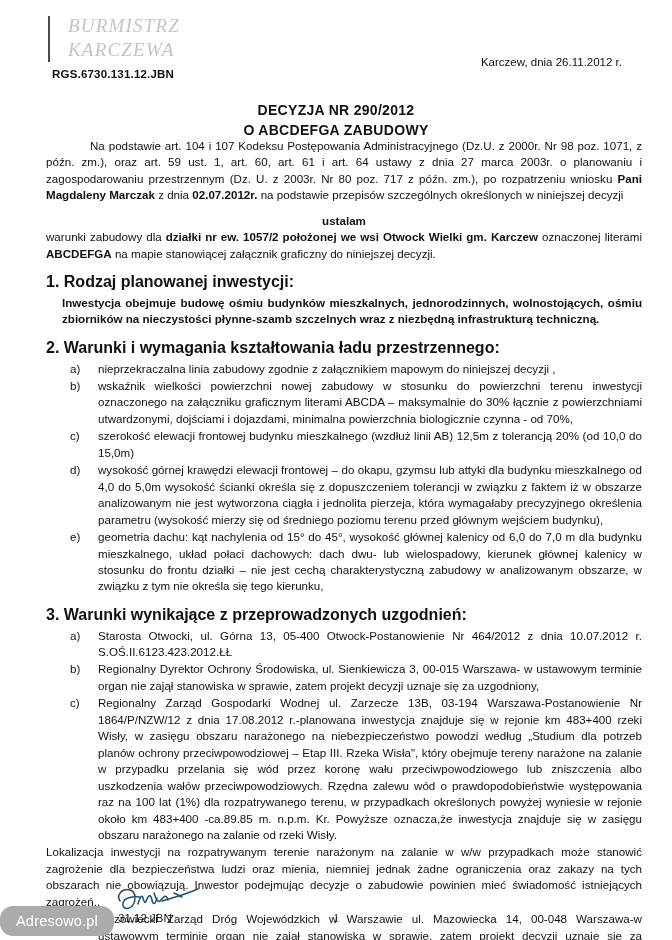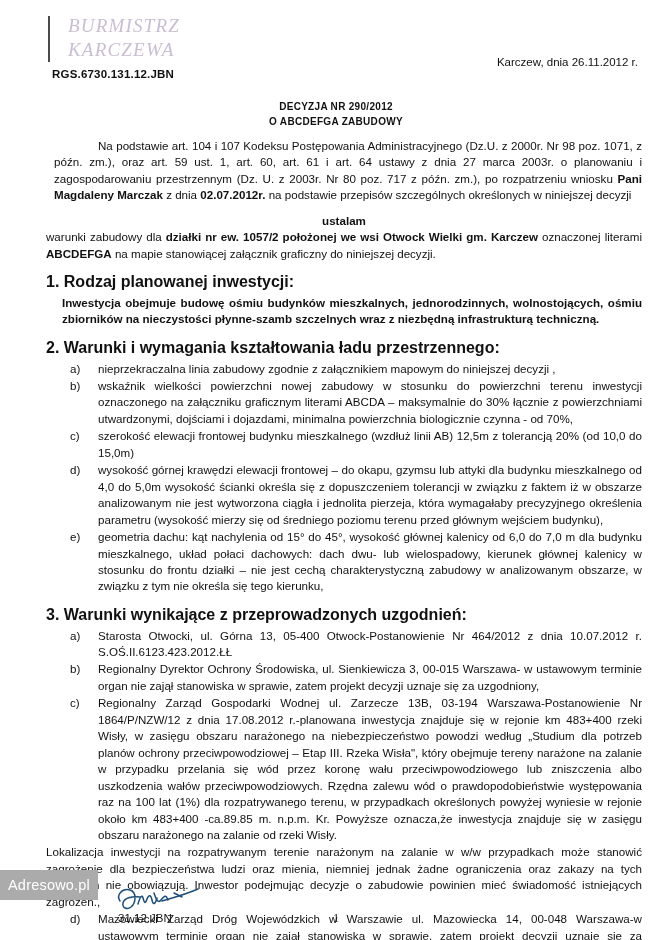--- a/index.html
+++ b/index.html
@@ -45,49 +45,49 @@
   .file-ref {
     position: absolute;
     left: 52px;
     top: 68px;
     font-size: 11.5px;
     font-weight: bold;
     letter-spacing: 0.2px;
   }
   .place-date {
     position: absolute;
-    right: 34px;
+    right: 50px;
     top: 56px;
     font-size: 11.5px;
   }
 
   
   .doc-title {
     position: absolute;
     left: 0; right: 0;
     top: 100px;
     text-align: center;
-    font-size: 10px;
+    font-size: 14px;
     font-weight: bold;
     line-height: 1.45;
     letter-spacing: 0.3px;
   }
 
   
   .body {
     position: absolute;
     left: 46px;
     right: 30px;
     top: 138px;
     font-size: 11.6px;
     line-height: 1.42;
     text-align: justify;
   }
   p { margin: 0; }
-  .para-indent { text-indent: 44px; margin-left: 8px; }
+  .para-indent { text-indent: 44px; }
   .gap { height: 9px; }
   .center-bold {
     text-align: center;
     font-weight: bold;
     font-size: 11.6px;
   }
   b { font-weight: bold; }
 
   
   .section {
@@ -148,27 +148,28 @@
     position: absolute;
     left: 0; right: 0;
     top: 912px;
     text-align: center;
     font-size: 11.5px;
     font-family: "Liberation Serif", serif;
   }
   .watermark {
     position: absolute;
     left: 0px;
-    top: 870px;
-    width: 98px;
+    top: 906px;
+    width: 114px;
     height: 30px;
     background: #ababab;
     display: flex;
     align-items: center;
     justify-content: center;
+    border-radius: 13px;
   }
   .watermark span {
     color: #ffffff;
     font-size: 14.5px;
     letter-spacing: 0.2px;
   }
 </style>
 </head>
 <body>
 

